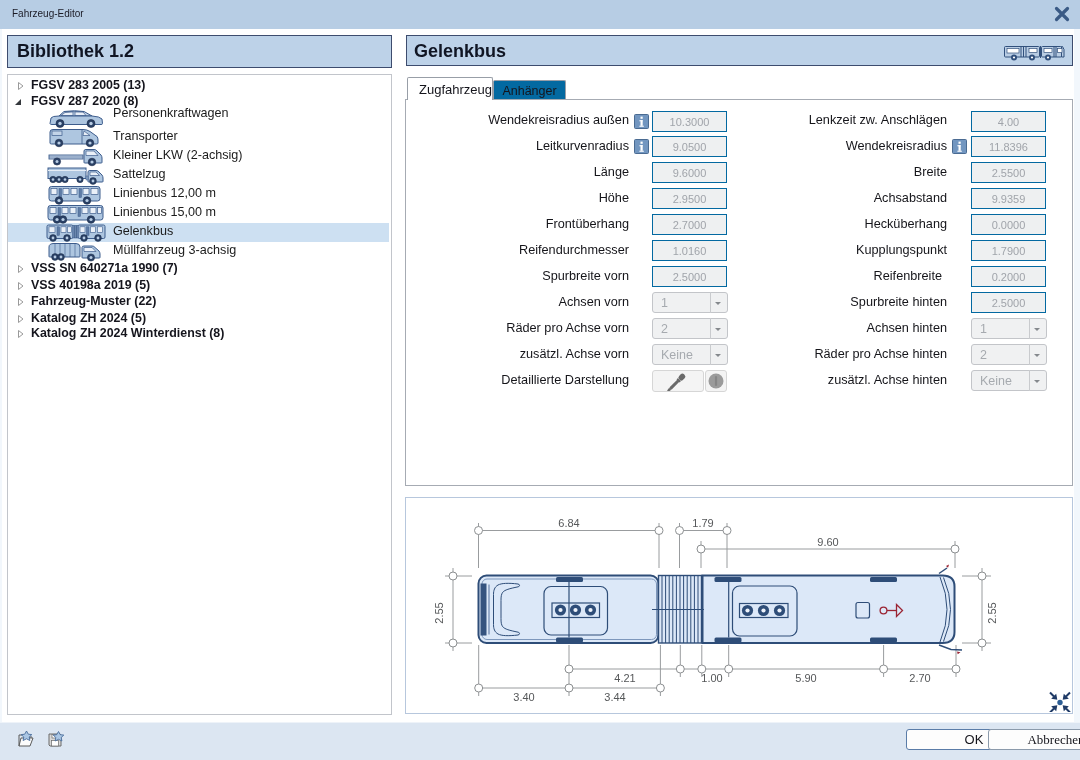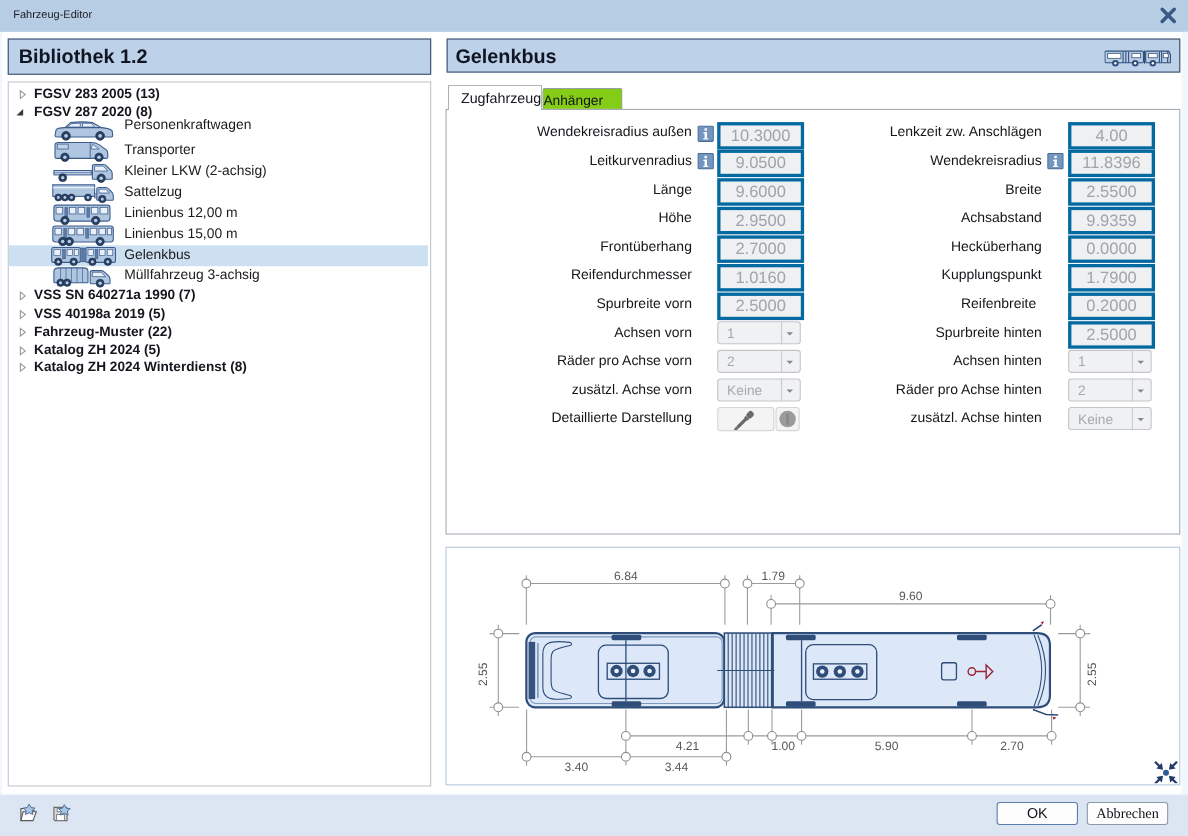--- a/index.html
+++ b/index.html
@@ -10,37 +10,37 @@
 #titletext{left:12px;top:8px;font-size:10px;color:#1b1b26;}
 #closex{left:1052px;top:4px;}
 .phead{top:35px;height:31px;background:#bdd2e8;border:1px solid #3d4c6e;
   font-size:18px;font-weight:bold;color:#101523;line-height:31px;}
 #lphead{left:7px;width:374px;padding-left:9px;}
 #rphead{left:406px;width:667px;padding-left:7px;box-sizing:border-box;}
 #treebox{left:7px;top:74px;width:383px;height:639px;border:1px solid #c2c5cb;background:#fff;}
 #tabzug{left:407px;top:77px;width:84px;height:22px;background:#fff;border:1px solid #989ea7;
   border-bottom:none;border-radius:2px 2px 0 0;z-index:3;text-align:right;font-size:13px;
   color:#15151c;line-height:23px;}
-#tabanh{left:493px;top:80px;width:71px;height:19px;background:#84cc16;border:1px solid #989ea7;
-  border-bottom:none;border-radius:2px 2px 0 0;z-index:1;text-align:left;font-size:12.5px;
+#tabanh{left:493px;top:80px;width:71px;height:19px;background:#0369a1;border:1px solid #989ea7;
+  border-bottom:none;border-radius:2px 2px 0 0;z-index:1;text-align:center;font-size:12.5px;
   color:#15151c;line-height:20px;}
 #formbox{left:405px;top:99px;width:666px;height:385px;border:1px solid #a6abb3;background:#fff;z-index:2;}
 #drawbox{left:405px;top:497px;width:666px;height:215px;border:1px solid #b7c7dd;background:#fff;}
 #bottombar{left:0;top:722px;width:1080px;height:37px;background:#dce6f2;border-top:1px solid #eef3f9;}
 .btn{top:729px;width:72px;height:19px;background:#fdfdfd;border:1px solid #8b9aab;
-  border-radius:3px;text-align:center;font-size:13px;color:#15151c;line-height:19px;}
+  border-radius:3px;text-align:center;font-size:13px;color:#15151c;line-height:19px;padding-left:31px;}
 #btnok{left:906px;border-color:#5a7ca8;}
 #btnabb{left:988px;font-family:Liberation Serif, serif;}
 .cat{font-size:12.4px;font-weight:bold;color:#15151d;white-space:nowrap;z-index:2;}
 .cat .cnt{font-weight:bold;}
 .veh{font-size:12.6px;color:#1b1b1b;white-space:nowrap;z-index:2;}
 .sel{left:8px;width:381px;height:19px;background:#cde0f2;z-index:1;}
 .flabel{font-size:12.7px;color:#15151a;text-align:right;white-space:nowrap;z-index:3;}
-.ffield{width:73px;height:19px;background:#eef0f1;border:3px solid #0369a1;text-align:center;
-  font-size:15px;color:#a0a4aa;line-height:20px;z-index:3;}
+.ffield{width:73px;height:19px;background:#eef0f1;border:1px solid #0369a1;text-align:center;
+  font-size:11px;color:#a0a4aa;line-height:20px;z-index:3;}
 .fcombo{width:58px;height:19px;background:#f0f1f2;border:1px solid #c3c5c9;border-radius:3px;
   font-size:12.5px;color:#a6aaaf;line-height:20px;padding-left:8px;padding-right:8px;}
 .dd{position:absolute;left:58px;top:0;width:16px;height:21px;border-left:1px solid #c9cbce;}
 .arr{position:absolute;left:63px;top:9.5px;width:0;height:0;border-left:3.5px solid transparent;
   border-right:3.5px solid transparent;border-top:3.5px solid #85898d;}
 .combowrap{width:75px;height:21px;z-index:3;}
 .iicon{z-index:3;}
 </style>
 </head>
 <body>

